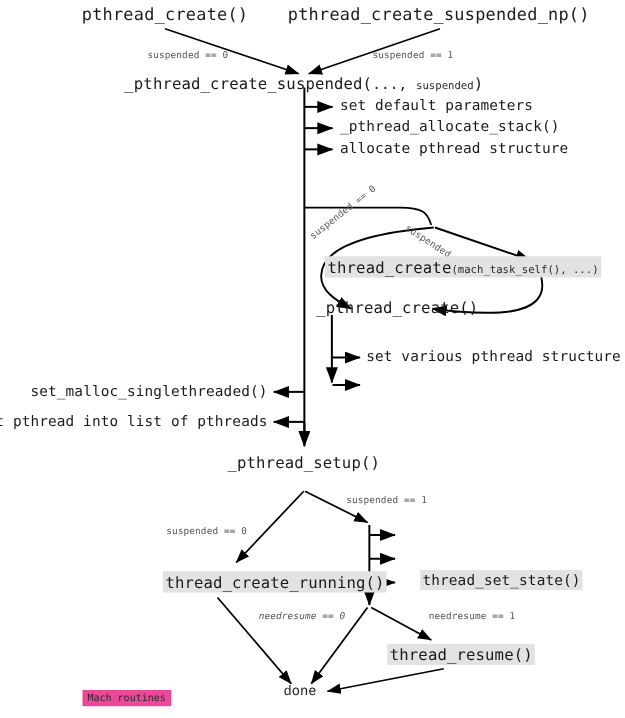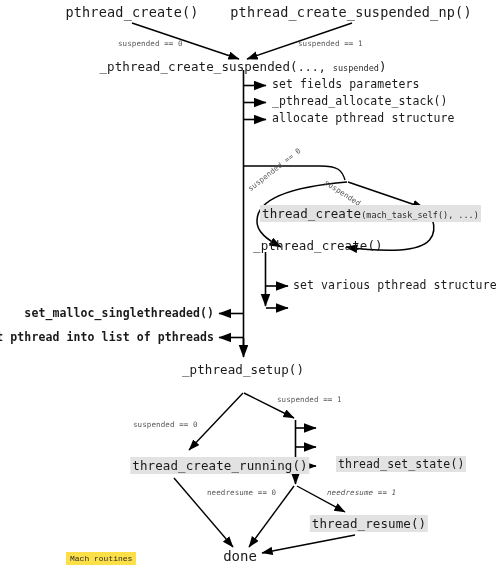--- a/index.html
+++ b/index.html
@@ -49,39 +49,38 @@
     font-size: 8.5px;
     letter-spacing: 0px;
     color: #2a2a2a;
   }
   .n-label {
     font-size: 7.5px;
     color: #555555;
     letter-spacing: 0.1px;
   }
   .n-done {
-    font-size: 14px;
+    font-size: 11px;
+    font-family: Liberation Mono, monospace;
   }
   .mach {
     background: #e2e2e2;
     padding: 1px 2px;
   }
   .legend-box {
-    background: #fde047;
+    background: #ec4899;
     font-size: 8px;
     padding: 2px 4px;
     color: #2a2a2a;
-    font-family: Liberation Mono, monospace;
   }
   .center {
     transform: translateX(-50%);
   }
   .right-align {
     transform: translateX(-100%);
-    font-weight: bold;
   }
   .rot-l {
     transform: rotate(-38deg);
     transform-origin: left center;
   }
   .rot-r {
     transform: rotate(33deg);
     transform-origin: left center;
   }
 </style>
@@ -197,21 +196,21 @@
   <div class="node n-title center" style="left:351px; top:6px;">pthread_create_suspended_np()</div>
 
   <div class="node n-label" style="left:118px; top:40px;">suspended == 0</div>
 
   <div class="node n-label" style="left:298px; top:40px;">suspended == 1</div>
 
   <div class="node n-main center" style="left:243px; top:61px;">
     <span>_pthread_create_suspended(</span><span class="n-side">..., </span><span class="n-small">suspended</span><span>)</span>
   </div>
 
-  <div class="node n-side" style="left:272px; top:79px;">set fields parameters</div>
+  <div class="node n-side" style="left:272px; top:79px;">set default parameters</div>
   <div class="node n-side" style="left:272px; top:96px;">_pthread_allocate_stack()</div>
   <div class="node n-side" style="left:272px; top:113px;">allocate pthread structure</div>
 
   <div class="node n-label rot-l" style="left:249px; top:186px;">suspended == 0</div>
 
   <div class="node n-label rot-r" style="left:325px; top:178px;">suspended == 1</div>
 
   <div class="node n-main" style="left:260px; top:208px;">
     <span class="mach"><span>thread_create</span><span class="n-small">(mach_task_self(), ...)</span></span>
   </div>
@@ -230,22 +229,22 @@
   <div class="node n-label" style="left:277px; top:396px;">suspended == 1</div>
 
   <div class="node n-main center" style="left:172px; top:460px;margin-left:48px;">
     <span class="mach">thread_create_running()</span>
   </div>
 
   <div class="node n-side" style="left:336px; top:459px;">
     <span class="mach">thread_set_state()</span>
   </div>
 
-  <div class="node n-label" style="left:207px; top:489px;">needresume == 0</div>
-  <div class="node n-label" style="left:327px; top:489px;font-style:italic;">needresume == 1</div>
+  <div class="node n-label" style="left:207px; top:489px;font-style:italic;">needresume == 0</div>
+  <div class="node n-label" style="left:343px; top:489px;">needresume == 1</div>
 
   <div class="node n-main center" style="left:369px; top:518px;">
     <span class="mach">thread_resume()</span>
   </div>
 
   <div class="node n-done center" style="left:240px; top:549px;">done</div>
 
   <div class="node" style="left:66px; top:548px;">
     <span class="legend-box">Mach routines</span>
   </div>

